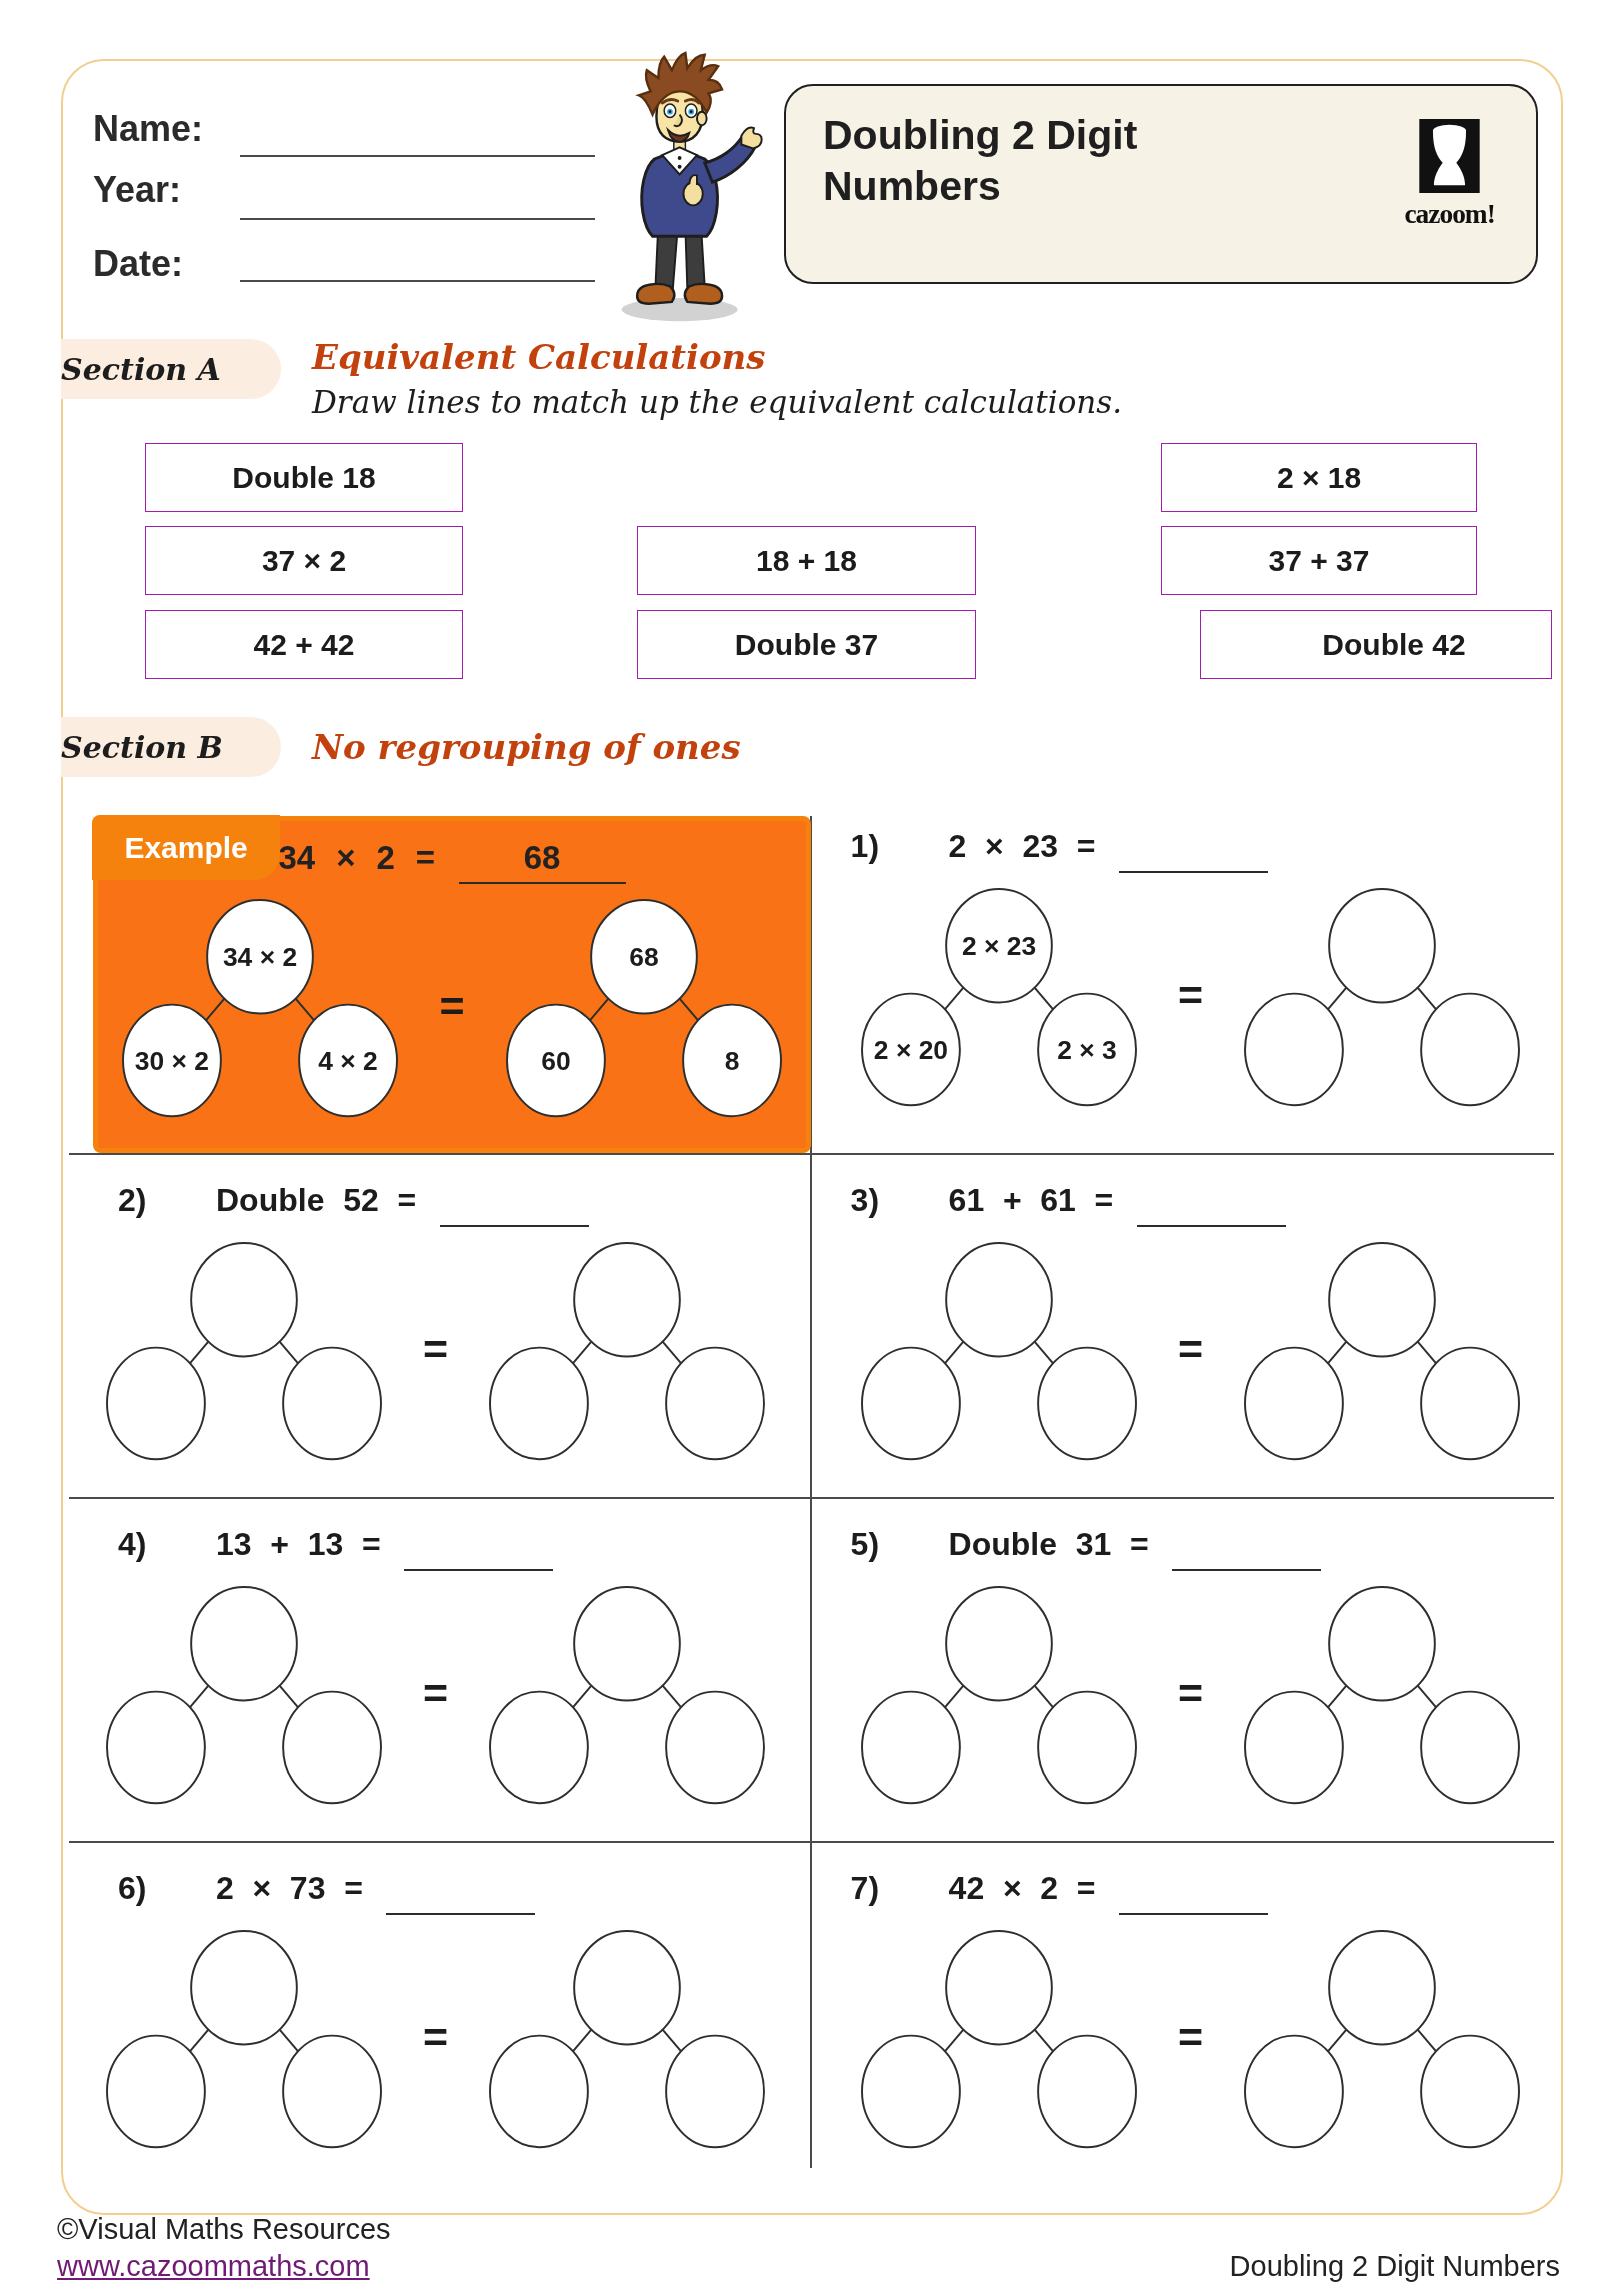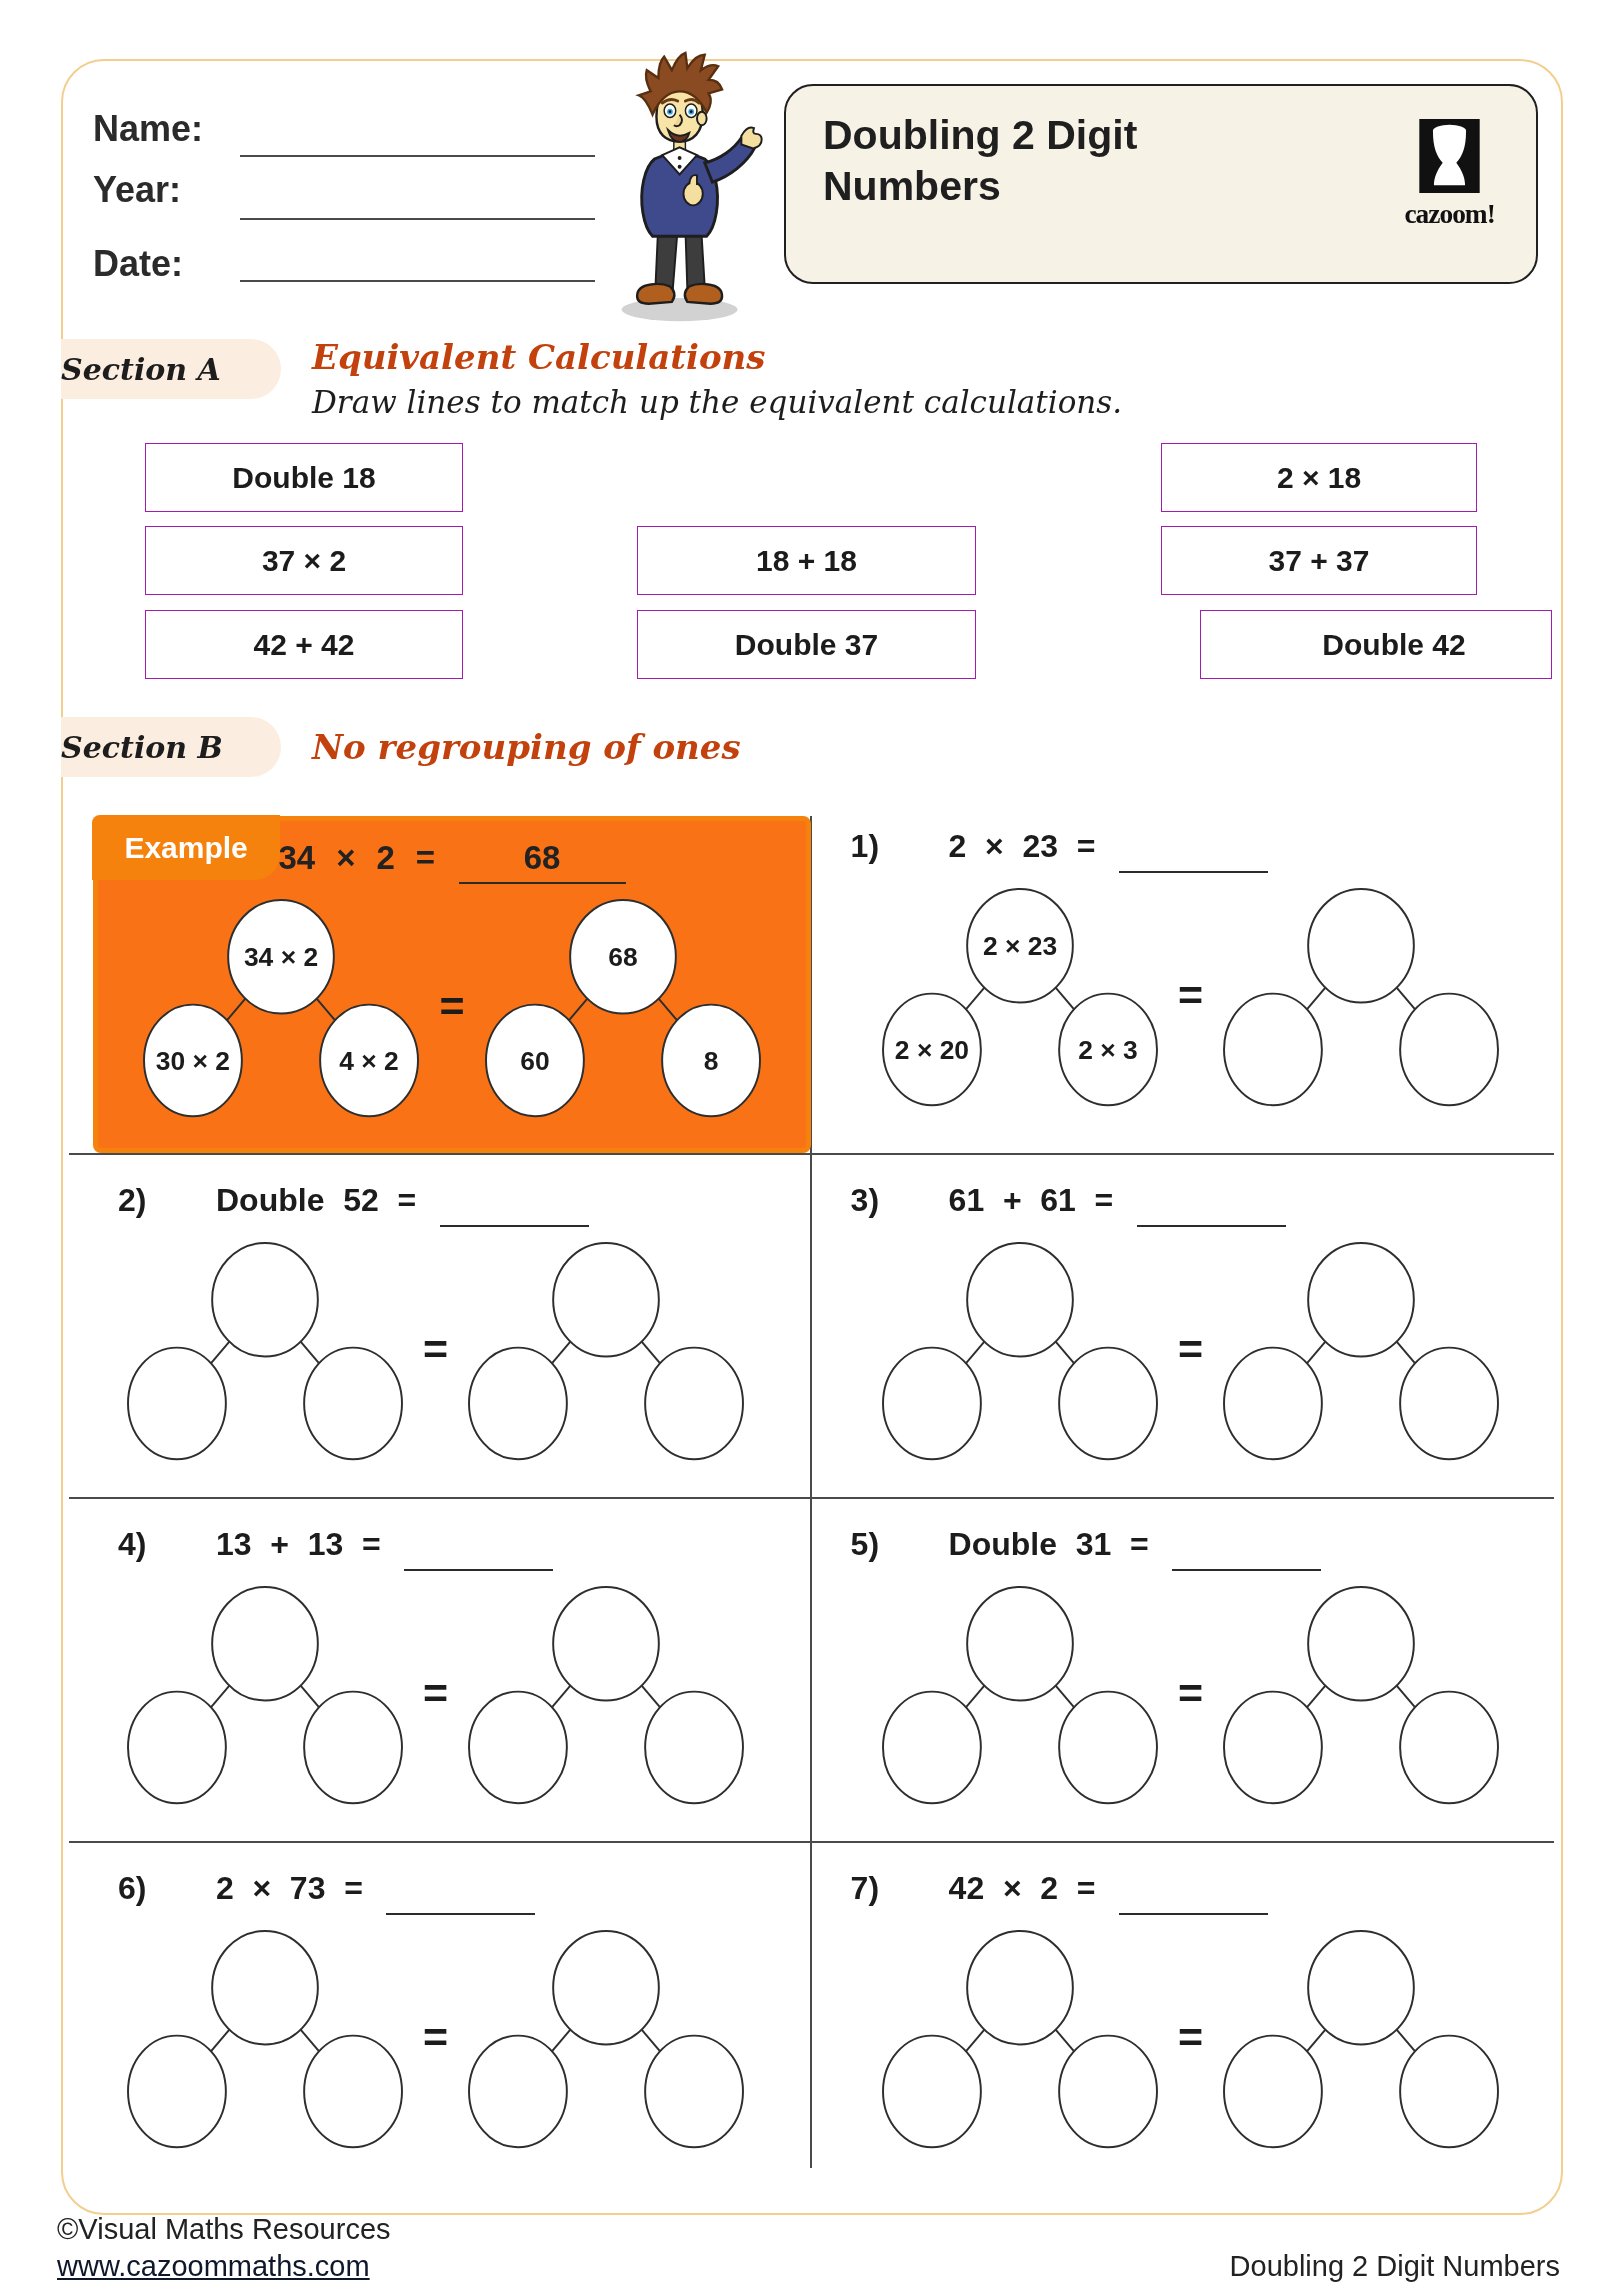--- a/index.html
+++ b/index.html
@@ -55,31 +55,31 @@
   .cell{position:absolute;}
   .head{font-size:32px;font-weight:bold;color:#1c1c1c;word-spacing:9.8px;white-space:nowrap;}
   .pnum{display:inline-block;min-width:51px;margin-right:47px;}
   .ans-blank{display:inline-block;width:149px;border-bottom:2.9px solid #2b2b2b;
              height:43px;vertical-align:-15.7px;margin-left:23.5px;}
   .ans-filled{display:inline-block;width:167px;text-align:center;
               border-bottom:2.9px solid #2b2b2b;padding-bottom:5.9px;margin-left:23.5px;}
   .ex-head{text-align:center;margin-top:17.6px;font-size:33px;font-weight:bold;word-spacing:11.8px;}
 
   
-  .trees{display:flex;justify-content:center;align-items:flex-start;gap:16px;margin-top:11.8px;}
+  .trees{display:flex;justify-content:center;align-items:flex-start;gap:37px;margin-top:11.8px;}
   .eq-sign{font-size:43px;font-weight:bold;color:#1c1c1c;margin-top:86px;}
   .tree-slot svg{display:block;}
   .tree-slot ellipse{fill:#ffffff;stroke:#2e2e2e;stroke-width:2;}
   .tree-slot line{stroke:#2e2e2e;stroke-width:2;}
   .tree-slot text{font-family:"Liberation Sans",sans-serif;font-weight:bold;
                   font-size:27px;text-anchor:middle;fill:#1c1c1c;}
 
   
   .foot{font-size:29px;color:#222;}
-  .foot-link{font-size:29px;color:#0f172a;text-decoration:underline;}
+  .foot-link{font-size:29px;color:#701a75;text-decoration:underline;}
 </style>
 </head>
 <body>
 
 <div class="page">
 
   <div class="frame"></div>
 
   <div class="abs field-label" style="left:93px;top:108px;">Name:</div>
   <div class="field-line" style="left:240px;top:155px;width:355px;"></div>

